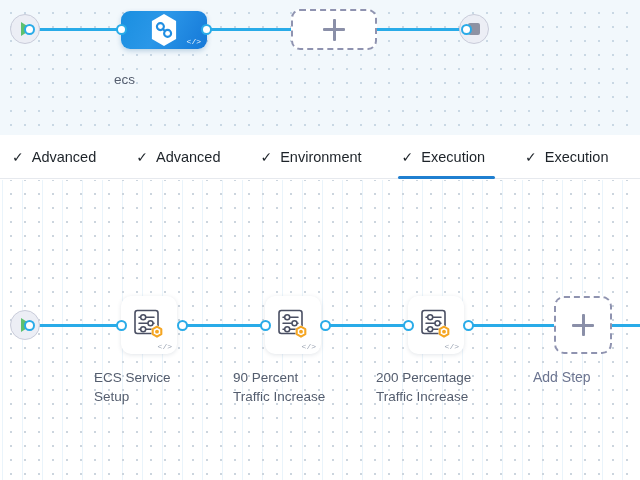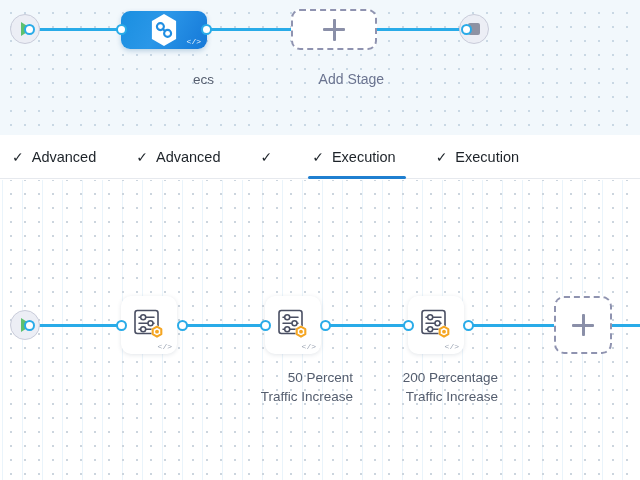--- a/index.html
+++ b/index.html
@@ -107,21 +107,21 @@
     position:relative;width:22px;height:22px;
   }
   .plus:before,.plus:after{
     content:"";position:absolute;background:#8a8fa8;border-radius:1px;
   }
   .plus:before{left:0;top:9.5px;width:22px;height:3px;}
   .plus:after{top:0;left:9.5px;height:22px;width:3px;}
 
   
   .nlabel{
-    position:absolute;text-align:right;
+    position:absolute;text-align:left;
     color:#545d6e;font-size:13.5px;line-height:19px;
     white-space:pre-line;
   }
   .nlabel.lg{font-size:14px;}
 
   
   .step-card{
     position:absolute;width:56px;height:58px;border-radius:10px;
     background:#ffffff;
     box-shadow:0 1px 4px rgba(40,60,90,0.13);
@@ -157,21 +157,20 @@
       </svg>
       <span class="codeglyph">&lt;/&gt;</span>
     </div>
     <div class="port" style="left:116px;top:24px;"></div>
     <div class="port" style="left:201px;top:24px;"></div>
     <div class="nlabel" style="left:114px;top:70px;width:100px;">ecs</div>
 
     <div class="dashed-box" style="left:291px;top:9px;width:86px;height:41px;border-radius:9px;">
       <div class="plus"></div>
     </div>
-    <div class="nlabel lg" style="left:284px;top:70px;width:100px;color:#6b7490;">Add Stage</div>
 
     <div class="term" style="left:459px;top:14px;">
       <div class="stop-sq"></div>
     </div>
     <div class="port" style="left:461px;top:24px;"></div>
   </div>
 
   <div class="tabbar">
     <div class="tab-lead"></div>
 
@@ -182,20 +181,21 @@
     <div class="tab-sp"></div>
 
     <div class="tab">
       <span class="tick">✓</span>
       <span class="tlabel">Advanced</span>
     </div>
     <div class="tab-sp"></div>
 
     <div class="tab">
       <span class="tick">✓</span>
+      <span class="tlabel">Environment</span>
     </div>
     <div class="tab-sp"></div>
 
     <div class="tab active">
       <span class="tick">✓</span>
       <span class="tlabel">Execution</span>
     </div>
     <div class="tab-sp"></div>
 
     <div class="tab">
@@ -231,20 +231,22 @@
         <g transform="translate(17.5,16.5)">
           <polygon points="7.5,0.8 13,4 13,10.4 7.5,13.6 2,10.4 2,4" fill="#ffffff"></polygon>
           <polygon points="7.5,2.2 11.8,4.7 11.8,9.7 7.5,12.2 3.2,9.7 3.2,4.7" fill="none" stroke="#f5a623" stroke-width="2.1" stroke-linejoin="round"></polygon>
           <circle cx="7.5" cy="7.2" r="1.9" fill="#f5a623"></circle>
         </g>
       </svg>
       <span class="codeglyph">&lt;/&gt;</span>
     </div>
     <div class="port" style="left:116px;top:140px;"></div>
     <div class="port" style="left:177px;top:140px;"></div>
+    <div class="nlabel" style="left:94px;top:188px;width:110px;">ECS Service
+Setup</div>
 
     <div class="step-card" style="left:265px;top:116px;">
       <svg class="sicon" viewBox="0 0 34 34">
         <rect x="3" y="2.5" width="23" height="23" rx="2.4" fill="#ffffff" stroke="#4a4f63" stroke-width="1.6"></rect>
         <g stroke="#4a4f63" stroke-width="1.5" fill="none" stroke-linecap="round">
           <line x1="7" y1="9.2" x2="22" y2="9.2"></line>
           <line x1="7" y1="15.2" x2="22" y2="15.2"></line>
           <line x1="7" y1="21.2" x2="22" y2="21.2"></line>
           <circle cx="11.2" cy="9.2" r="2.5" fill="#ffffff"></circle>
           <circle cx="18.5" cy="15.2" r="2.5" fill="#ffffff"></circle>
@@ -253,21 +255,21 @@
         <g transform="translate(17.5,16.5)">
           <polygon points="7.5,0.8 13,4 13,10.4 7.5,13.6 2,10.4 2,4" fill="#ffffff"></polygon>
           <polygon points="7.5,2.2 11.8,4.7 11.8,9.7 7.5,12.2 3.2,9.7 3.2,4.7" fill="none" stroke="#f5a623" stroke-width="2.1" stroke-linejoin="round"></polygon>
           <circle cx="7.5" cy="7.2" r="1.9" fill="#f5a623"></circle>
         </g>
       </svg>
       <span class="codeglyph">&lt;/&gt;</span>
     </div>
     <div class="port" style="left:260px;top:140px;"></div>
     <div class="port" style="left:320px;top:140px;"></div>
-    <div class="nlabel" style="left:233px;top:188px;width:120px;">50 Percent
+    <div class="nlabel" style="left:233px;top:188px;width:120px;">90 Percent
 Traffic Increase</div>
 
     <div class="step-card" style="left:408px;top:116px;">
       <svg class="sicon" viewBox="0 0 34 34">
         <rect x="3" y="2.5" width="23" height="23" rx="2.4" fill="#ffffff" stroke="#4a4f63" stroke-width="1.6"></rect>
         <g stroke="#4a4f63" stroke-width="1.5" fill="none" stroke-linecap="round">
           <line x1="7" y1="9.2" x2="22" y2="9.2"></line>
           <line x1="7" y1="15.2" x2="22" y2="15.2"></line>
           <line x1="7" y1="21.2" x2="22" y2="21.2"></line>
           <circle cx="11.2" cy="9.2" r="2.5" fill="#ffffff"></circle>
@@ -283,15 +285,16 @@
       <span class="codeglyph">&lt;/&gt;</span>
     </div>
     <div class="port" style="left:403px;top:140px;"></div>
     <div class="port" style="left:463px;top:140px;"></div>
     <div class="nlabel" style="left:376px;top:188px;width:122px;">200 Percentage
 Traffic Increase</div>
 
     <div class="dashed-box" style="left:554px;top:116px;width:58px;height:58px;border-radius:10px;">
       <div class="plus"></div>
     </div>
+    <div class="nlabel lg" style="left:533px;top:188px;width:100px;color:#6b7490;">Add Step</div>
   </div>
 
 </div>
 
 </body></html>

